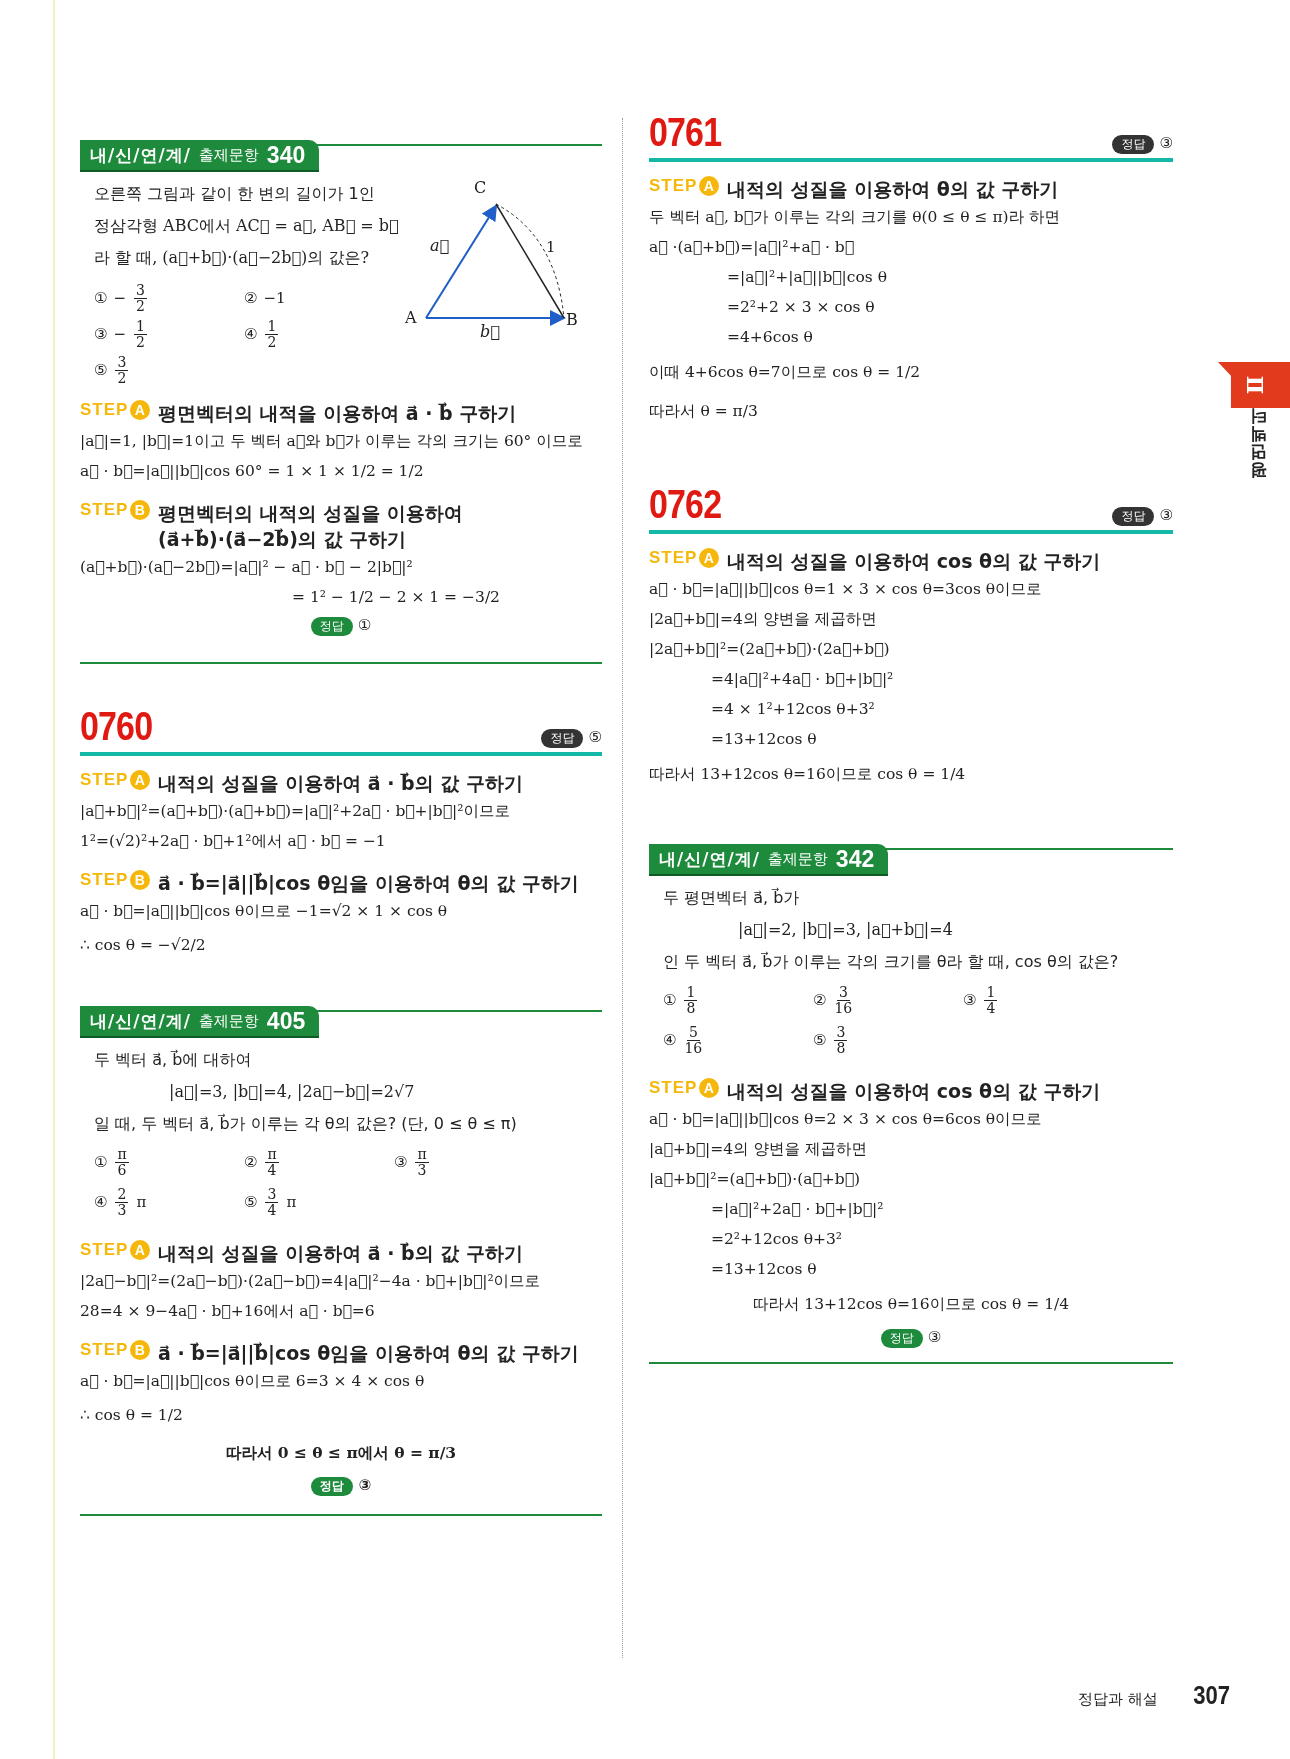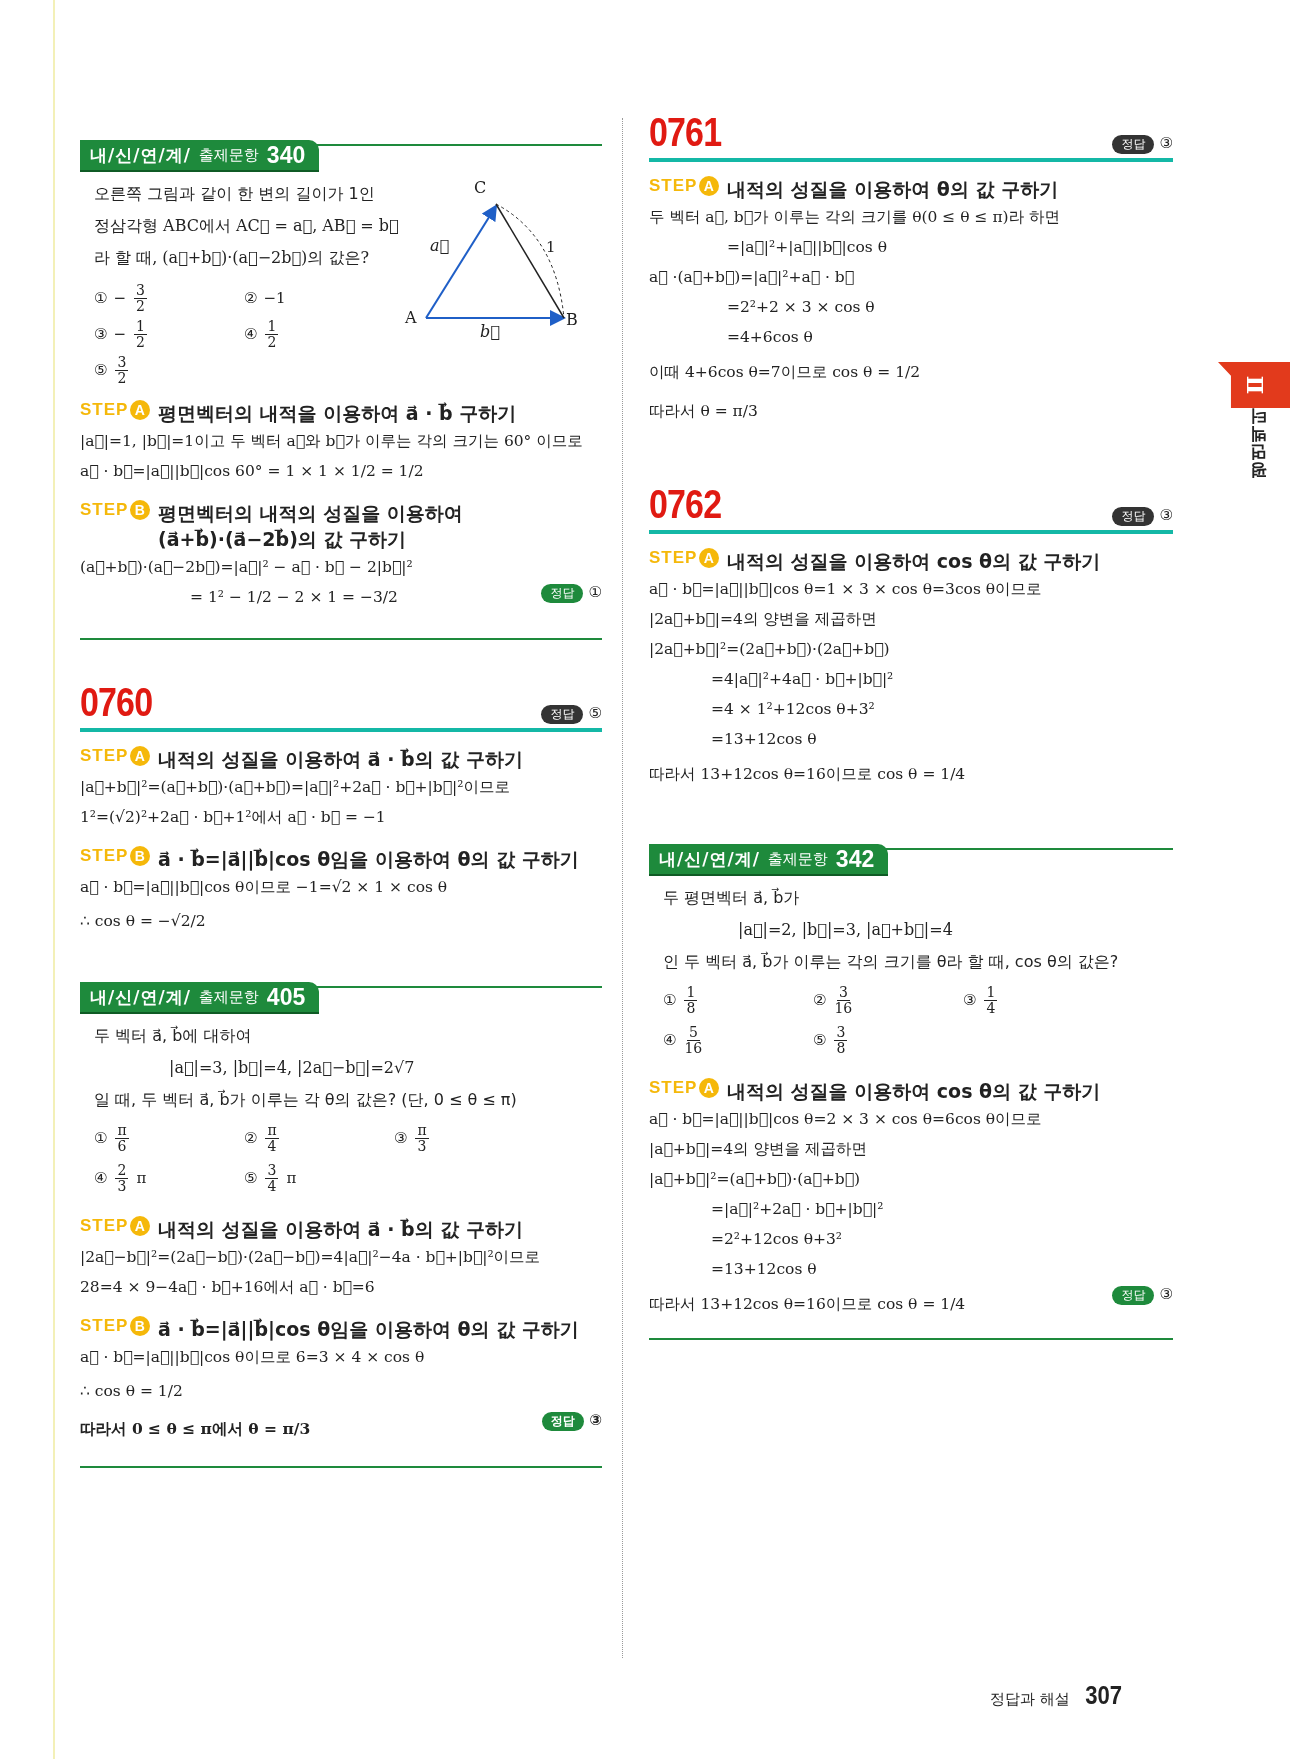--- a/index.html
+++ b/index.html
@@ -29,38 +29,38 @@
 
   .step { display: flex; align-items: flex-start; margin-top: 14px; }
   .step .lbl { color: #f5b80a; font-weight: bold; font-size: 17px; letter-spacing: 1px; font-family: "Liberation Sans", sans-serif; display: flex; align-items: center; width: 78px; flex-shrink: 0; }
   .step .circ { display: inline-block; width: 20px; height: 20px; border-radius: 50%; background: #f5b80a; color: #fff; font-size: 14px; text-align: center; line-height: 20px; margin-left: 2px; }
   .step .title { font-weight: bold; font-size: 19px; line-height: 26px; }
   .line-txt { font-size: 15.5px; line-height: 30px; font-family: "DejaVu Serif", serif; white-space: nowrap; }
   .line-txt.eq { padding-left: 110px; }
   .line-txt.eq2 { padding-left: 78px; }
   .line-txt.eq3 { padding-left: 62px; }
 
-  .answer-row { display: flex; justify-content: flex-end; align-items: flex-start; gap: 3px; }
+  .answer-row { display: flex; justify-content: flex-end; align-items: center; gap: 3px; flex-direction: column; }
   .badge { display: inline-block; padding: 1px 9px; border-radius: 10px; font-size: 12px; color: #fff; }
   .badge.green { background: #1e8a3c; }
   .badge.dark { background: #333; }
   .ans-num { font-size: 15px; }
 
   .green-rule { border-top: 2px solid #1e8a3c; margin-top: 26px; }
 
   .prob-head { display: flex; justify-content: space-between; align-items: flex-end; border-bottom: 4px solid #14b8a6; padding-bottom: 4px; }
   .prob-num { color: #e01a12; font-size: 40px; font-weight: bold; font-family: "Liberation Sans", sans-serif; letter-spacing: -1px; transform: scaleX(0.85); transform-origin: left; line-height: 44px; }
 
   .diagram { position: absolute; left: 316px; top: 40px; width: 200px; height: 180px; }
 
   .side-tab { position: absolute; left: 1218px; top: 362px; width: 72px; height: 46px; background: #e23a1c; clip-path: polygon(0 0, 100% 0, 100% 100%, 18% 100%, 18% 30%); }
   .side-tab span { position: absolute; left: 28px; top: 10px; color: #fff; font-size: 22px; font-family: "DejaVu Serif", serif; font-weight: bold; transform: rotate(90deg); }
   .side-label { position: absolute; left: 1246px; top: 420px; writing-mode: vertical-rl; font-size: 17px; font-weight: bold; color: #222; transform: rotate(180deg); letter-spacing: 1px; }
 
-  .footer { position: absolute; left: 990px; top: 1680px; display: flex; align-items: baseline; gap: 12px; text-align: center; }
+  .footer { position: absolute; left: 1078px; top: 1680px; display: flex; align-items: baseline; gap: 32px; text-align: center; }
   .footer .t { font-size: 15px; }
   .footer .p { font-size: 26px; font-weight: bold; font-family: "Liberation Sans", sans-serif; transform: scaleX(0.85); }
 </style>
 </head>
 <body>
 
 <div class="margin-line"></div>
 <div class="col-divider"></div>
 
 <div class="col col-left">
@@ -270,22 +270,22 @@
       <span><span class="badge dark">정답</span> <span class="ans-num">③</span></span>
     </div>
     <div class="step">
       <span class="lbl">
           <span>STEP</span>
           <span class="circ">A</span>
         </span>
       <span class="title">내적의 성질을 이용하여 θ의 값 구하기</span>
     </div>
     <div class="line-txt">두 벡터 a⃗, b⃗가 이루는 각의 크기를 θ(0 ≤ θ ≤ π)라 하면</div>
+    <div class="line-txt">a⃗ ·(a⃗+b⃗)=|a⃗|²+a⃗ · b⃗</div>
     <div class="line-txt eq2">=|a⃗|²+|a⃗||b⃗|cos θ</div>
-    <div class="line-txt">a⃗ ·(a⃗+b⃗)=|a⃗|²+a⃗ · b⃗</div>
     <div class="line-txt eq2">=2²+2 × 3 × cos θ</div>
     <div class="line-txt eq2">=4+6cos θ</div>
     <div class="line-txt" style="line-height:40px;">이때 4+6cos θ=7이므로 cos θ = 1/2</div>
     <div class="line-txt" style="line-height:38px;">따라서 θ = π/3</div>
   </section>
 
   <section style="margin-top:52px;">
     <div class="prob-head">
       <span class="prob-num">0762</span>
       <span><span class="badge dark">정답</span> <span class="ans-num">③</span></span>

